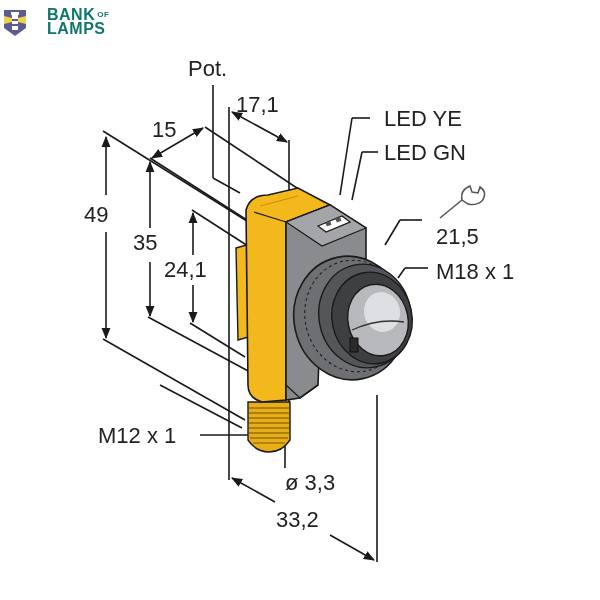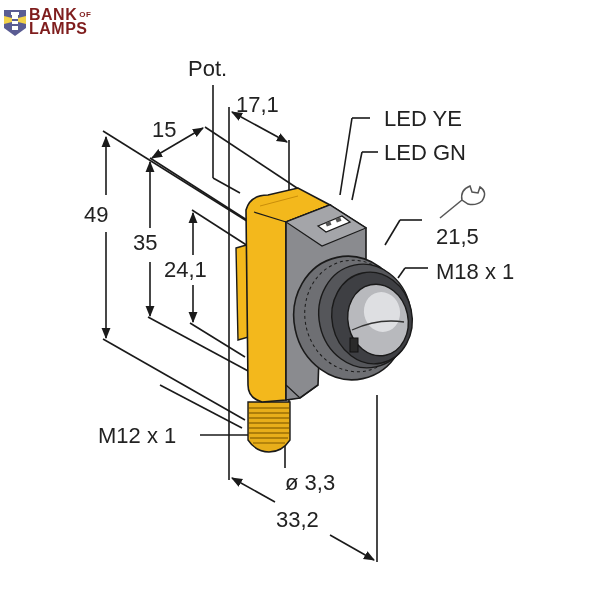--- a/index.html
+++ b/index.html
@@ -1,19 +1,19 @@
 <!DOCTYPE html>
 <html><head>
   <meta charset="utf-8">
   <style>
     html, body { margin: 0; padding: 0; background: #ffffff; }
     body { width: 600px; height: 600px; position: relative; overflow: hidden; font-family: "Liberation Sans", sans-serif; }
     .logo { position: absolute; left: 0; top: 0; width: 120px; height: 44px; display: flex; align-items: center; }
     .logo-badge { width: 26px; height: 32px; margin-left: 2px; }
-    .logo-text { margin-left: 1px; color: #7f1d1d; font-weight: bold; line-height: 14px; font-size: 16px; letter-spacing: 0.5px; }
+    .logo-text { margin-left: 19px; color: #0f766e; font-weight: bold; line-height: 14px; font-size: 16px; letter-spacing: 0.5px; }
     .logo-text .of { font-size: 8px; vertical-align: top; margin-left: 2px; }
     svg.drawing { position: absolute; left: 0; top: 0; }
     .dim { font-family: "Liberation Sans", sans-serif; font-size: 22px; fill: #222222; }
   </style>
 </head>
 <body>
 
 <div class="logo">
   <svg class="logo-badge" viewBox="0 0 26 32">
     <path d="M2 4 L24 4 L24 22 L13 30 L2 22 Z" fill="#5a5c93"></path>

